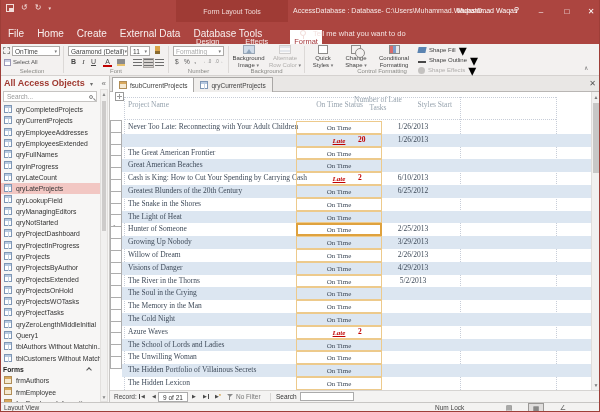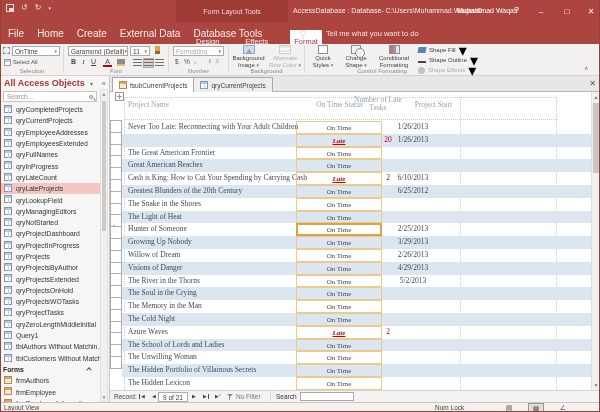--- a/index.html
+++ b/index.html
@@ -23,21 +23,21 @@
 .winbtn{position:absolute;top:0;height:22px;width:26px;display:flex;align-items:center;justify-content:center;font-size:8px;color:#fff}
 .win-min{left:528px}.win-max{left:554px}.win-close{left:578px}
 
 
 .menurow{position:absolute;left:0;top:22px;width:600px;height:22px;background:#AC4540}
 .mtabs{position:absolute;left:6px;top:0;height:22px;display:flex;gap:9px;align-items:center}
 .mtab{font-size:10px;color:#F8EFEE;padding:0 2px}
 .ctxtabs{position:absolute;left:192px;top:8px;height:22px;display:flex;gap:18px;align-items:flex-start}
 .ctab{font-size:7.5px;color:#F8EFEE;padding:0 4px;height:22px;display:flex;align-items:center}
 .ctab.active{background:#fff;color:#A4373A}
-.tellme{position:absolute;left:300px;top:0;height:22px;display:flex;gap:20px;align-items:center}
+.tellme{position:absolute;left:300px;top:0;height:22px;display:flex;gap:7px;align-items:center}
 .bulb{width:6px;height:6px;border:1px solid #F2DCD9;border-radius:50%;position:relative}
 .bulb::after{content:"";position:absolute;left:2px;top:5px;width:1px;height:3px;background:#F2DCD9}
 .tellme span{font-size:7.5px;color:#F4E3E1}
 
 
 .ribbon{position:absolute;left:0;top:44px;width:600px;height:32px;background:#F3F1F0;border-bottom:1px solid #D5D2D0}
 .grp{position:absolute;top:0;height:31px}
 .grp-label{position:absolute;bottom:1px;left:0;right:0;text-align:center;font-size:6px;color:#8A8A86}
 .gsep{position:absolute;top:2px;width:1px;height:27px;background:#DCD9D7}
 .combo{position:absolute;height:10px;background:#fff;border:1px solid #ACAAA8;display:flex;align-items:center;padding:0 2px;overflow:hidden}
@@ -114,21 +114,21 @@
  linear-gradient(#9A9A9A,#9A9A9A) center/5px 1px no-repeat,#fff}
 .th{position:absolute;font-family:"Liberation Serif",serif;font-size:7.5px;color:#97A3AE}
 .rows{position:absolute;left:12px;top:29px;width:469px}
 .trow{position:relative;height:12.8px}
 .trow.alt{background:#DCE6F1}
 .trow span{position:absolute;top:0;height:12.8px;line-height:12.8px;font-family:"Liberation Serif",serif;font-size:7.5px;color:#3E4A59;white-space:nowrap}
 .c-name{left:6px}
 .c-status{left:174px;width:86px;text-align:center;border:1px solid #EDCA8C;font-size:7px !important}
 .c-status.sel{border:2px solid #DFA23E;line-height:10.8px !important}
 .c-status.late{color:#C00000;font-weight:bold;font-style:italic;text-decoration:underline}
-.c-late{left:236px;width:60px;text-align:center;color:#C00000 !important;font-weight:normal}
+.c-late{left:236px;width:60px;color:#C00000 !important;font-weight:bold}
 .c-start{left:251px;width:80px;text-align:center}
 .selcol{position:absolute;left:0;top:29px;width:12px}
 .selbox{position:relative;width:12px;height:12.8px;background:#fff;border:1px solid #ADADAD;margin-top:-1px;text-align:center}
 .selbox .arr{font-size:6px;line-height:12px;color:#222}
 .v-sb{position:absolute;right:0;top:0;width:9px;height:298px;background:#F1F0EF;border-left:1px solid #DFDDDB}
 .v-sb .ar{position:absolute;left:0;width:8px;text-align:center;font-size:5px;color:#7A7A7A}
 .v-sb .up{top:2px}.v-sb .dn{bottom:2px}
 .v-sb .thumb{position:absolute;left:1px;top:11px;width:6px;height:70px;background:#C8C7C6}
 
 
@@ -437,21 +437,21 @@
     <div class="gh guide" style="left:14px;top:5px;width:432px"></div>
     <div class="gh guide" style="left:14px;top:27px;width:432px"></div>
     <div class="gv guide" style="left:14px;top:5px;height:293px"></div>
     <div class="gv guide" style="left:350px;top:5px;height:293px"></div>
     <div class="gv guide" style="left:446px;top:5px;height:293px"></div>
     <div class="layout-sel"></div>
 
     <div class="th" style="left:18px;top:8px">Project Name</div>
     <div class="th" style="left:186px;top:8px;width:87px;text-align:center">On Time Status</div>
     <div class="th" style="left:243px;top:4px;width:50px;text-align:center;line-height:8px">Number of Late Tasks</div>
-    <div class="th" style="left:280px;top:8px;width:62px;text-align:right">Project Start</div>
+    <div class="th" style="left:280px;top:8px;width:62px;text-align:right">Styles Start</div>
 
     <div class="selcol">
         <div class="selbox"></div>
         <div class="selbox"></div>
         <div class="selbox"></div>
         <div class="selbox"></div>
         <div class="selbox"></div>
         <div class="selbox"></div>
         <div class="selbox"></div>
         <div class="selbox"></div>

